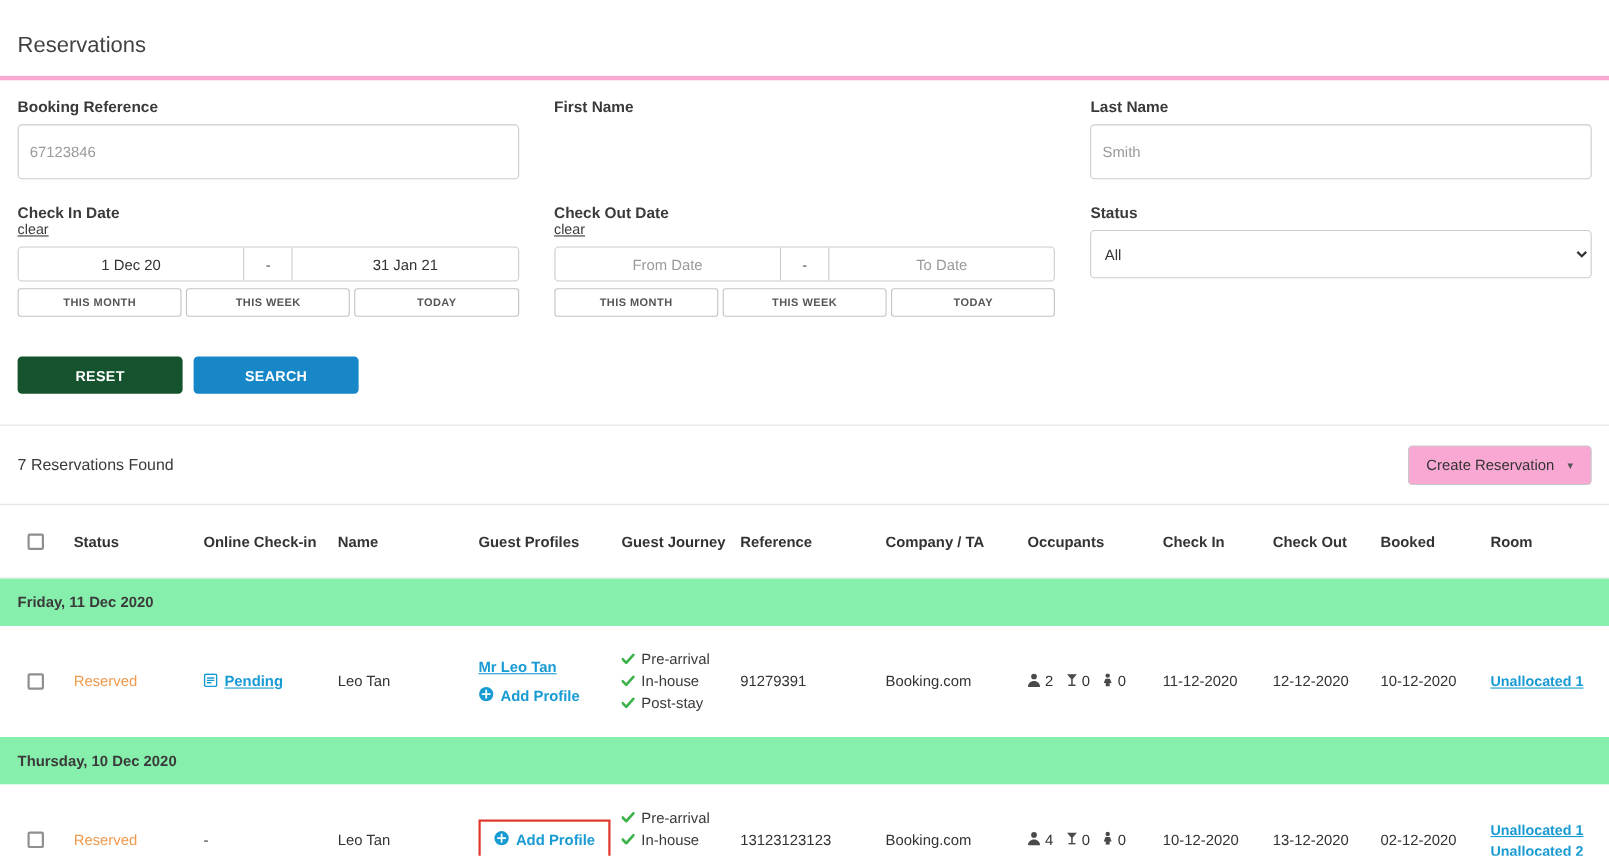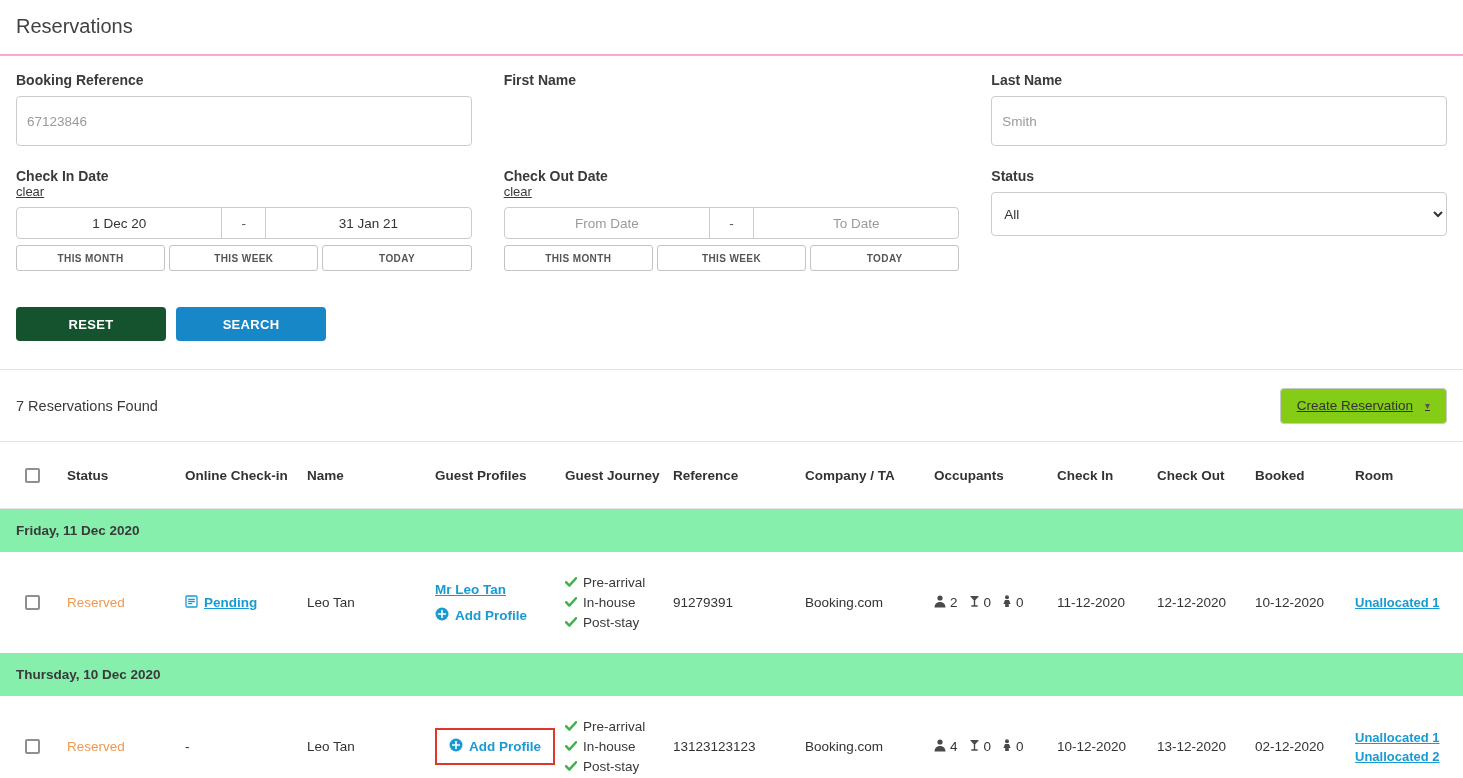--- a/index.html
+++ b/index.html
@@ -5,21 +5,21 @@
   * { box-sizing: border-box; }
   html,body { margin:0; padding:0; }
   body {
     width:1463px; height:778px; overflow:hidden;
     background:#fff; color:#333;
     font-family:"Liberation Sans", sans-serif;
   }
   a { cursor:pointer; }
 
   
-  .page-header { padding:15px 16px 16px; border-bottom:2px solid #f9a8d4; }
+  .page-header { padding:30px 16px 16px; border-bottom:4px solid #f9a8d4; }
   .page-title { font-size:20px; color:#424242; }
 
   
   .filters { padding:16px 16px 28px; border-bottom:1px solid #e3e3e3; }
   .fgrid { display:grid; grid-template-columns:1fr 1fr 1fr; column-gap:32px; }
   .flabel { font-weight:700; font-size:14px; color:#3a3a3a; display:block; margin-bottom:8px; }
   .text-input {
     width:100%; height:50px; border:1px solid #cccccc; border-radius:4px;
     padding:0 10px; font-size:13.5px; color:#333; outline:none;
     font-family:"Liberation Sans", sans-serif;
@@ -53,22 +53,22 @@
     font-weight:700; font-size:13px; letter-spacing:.3px; cursor:pointer;
     font-family:"Liberation Sans", sans-serif; }
   .btn-reset { background:#14532d; }
   .btn-search { background:#1787c8; }
 
   
   .results-bar { height:72px; display:flex; align-items:center; justify-content:space-between;
     padding:0 16px; border-bottom:1px solid #e3e3e3; }
   .count { font-size:14.5px; color:#3a3a3a; }
   .create-btn { display:flex; align-items:center; gap:12px; height:36px; padding:0 16px;
-    border:1px solid #c9c9c9; border-radius:4px; background:#84cc16; font-size:13.5px; color:#333;
-    cursor:pointer; font-family:"Liberation Sans", sans-serif;text-decoration:underline; }
+    border:1px solid #c9c9c9; border-radius:4px; background:#f9a8d4; font-size:13.5px; color:#333;
+    cursor:pointer; font-family:"Liberation Sans", sans-serif; }
   .caret { font-size:10px; color:#555; }
 
   
   .trow { display:grid;
     grid-template-columns:51px 118px 122px 128px 130px 108px 132px 129px 123px 100px 98px 100px 1fr;
     align-items:center; padding-left:16px; padding-right:15px; }
   .thead { height:67px; border-bottom:1px solid #e3e3e3; }
   .th { font-weight:700; font-size:13.5px; color:#333; }
   input[type=checkbox]{ appearance:none; -webkit-appearance:none; width:15px; height:15px;
     border:2px solid #8f8f8f; border-radius:2px; background:#fff; margin:0 0 0 9px; cursor:pointer; }

